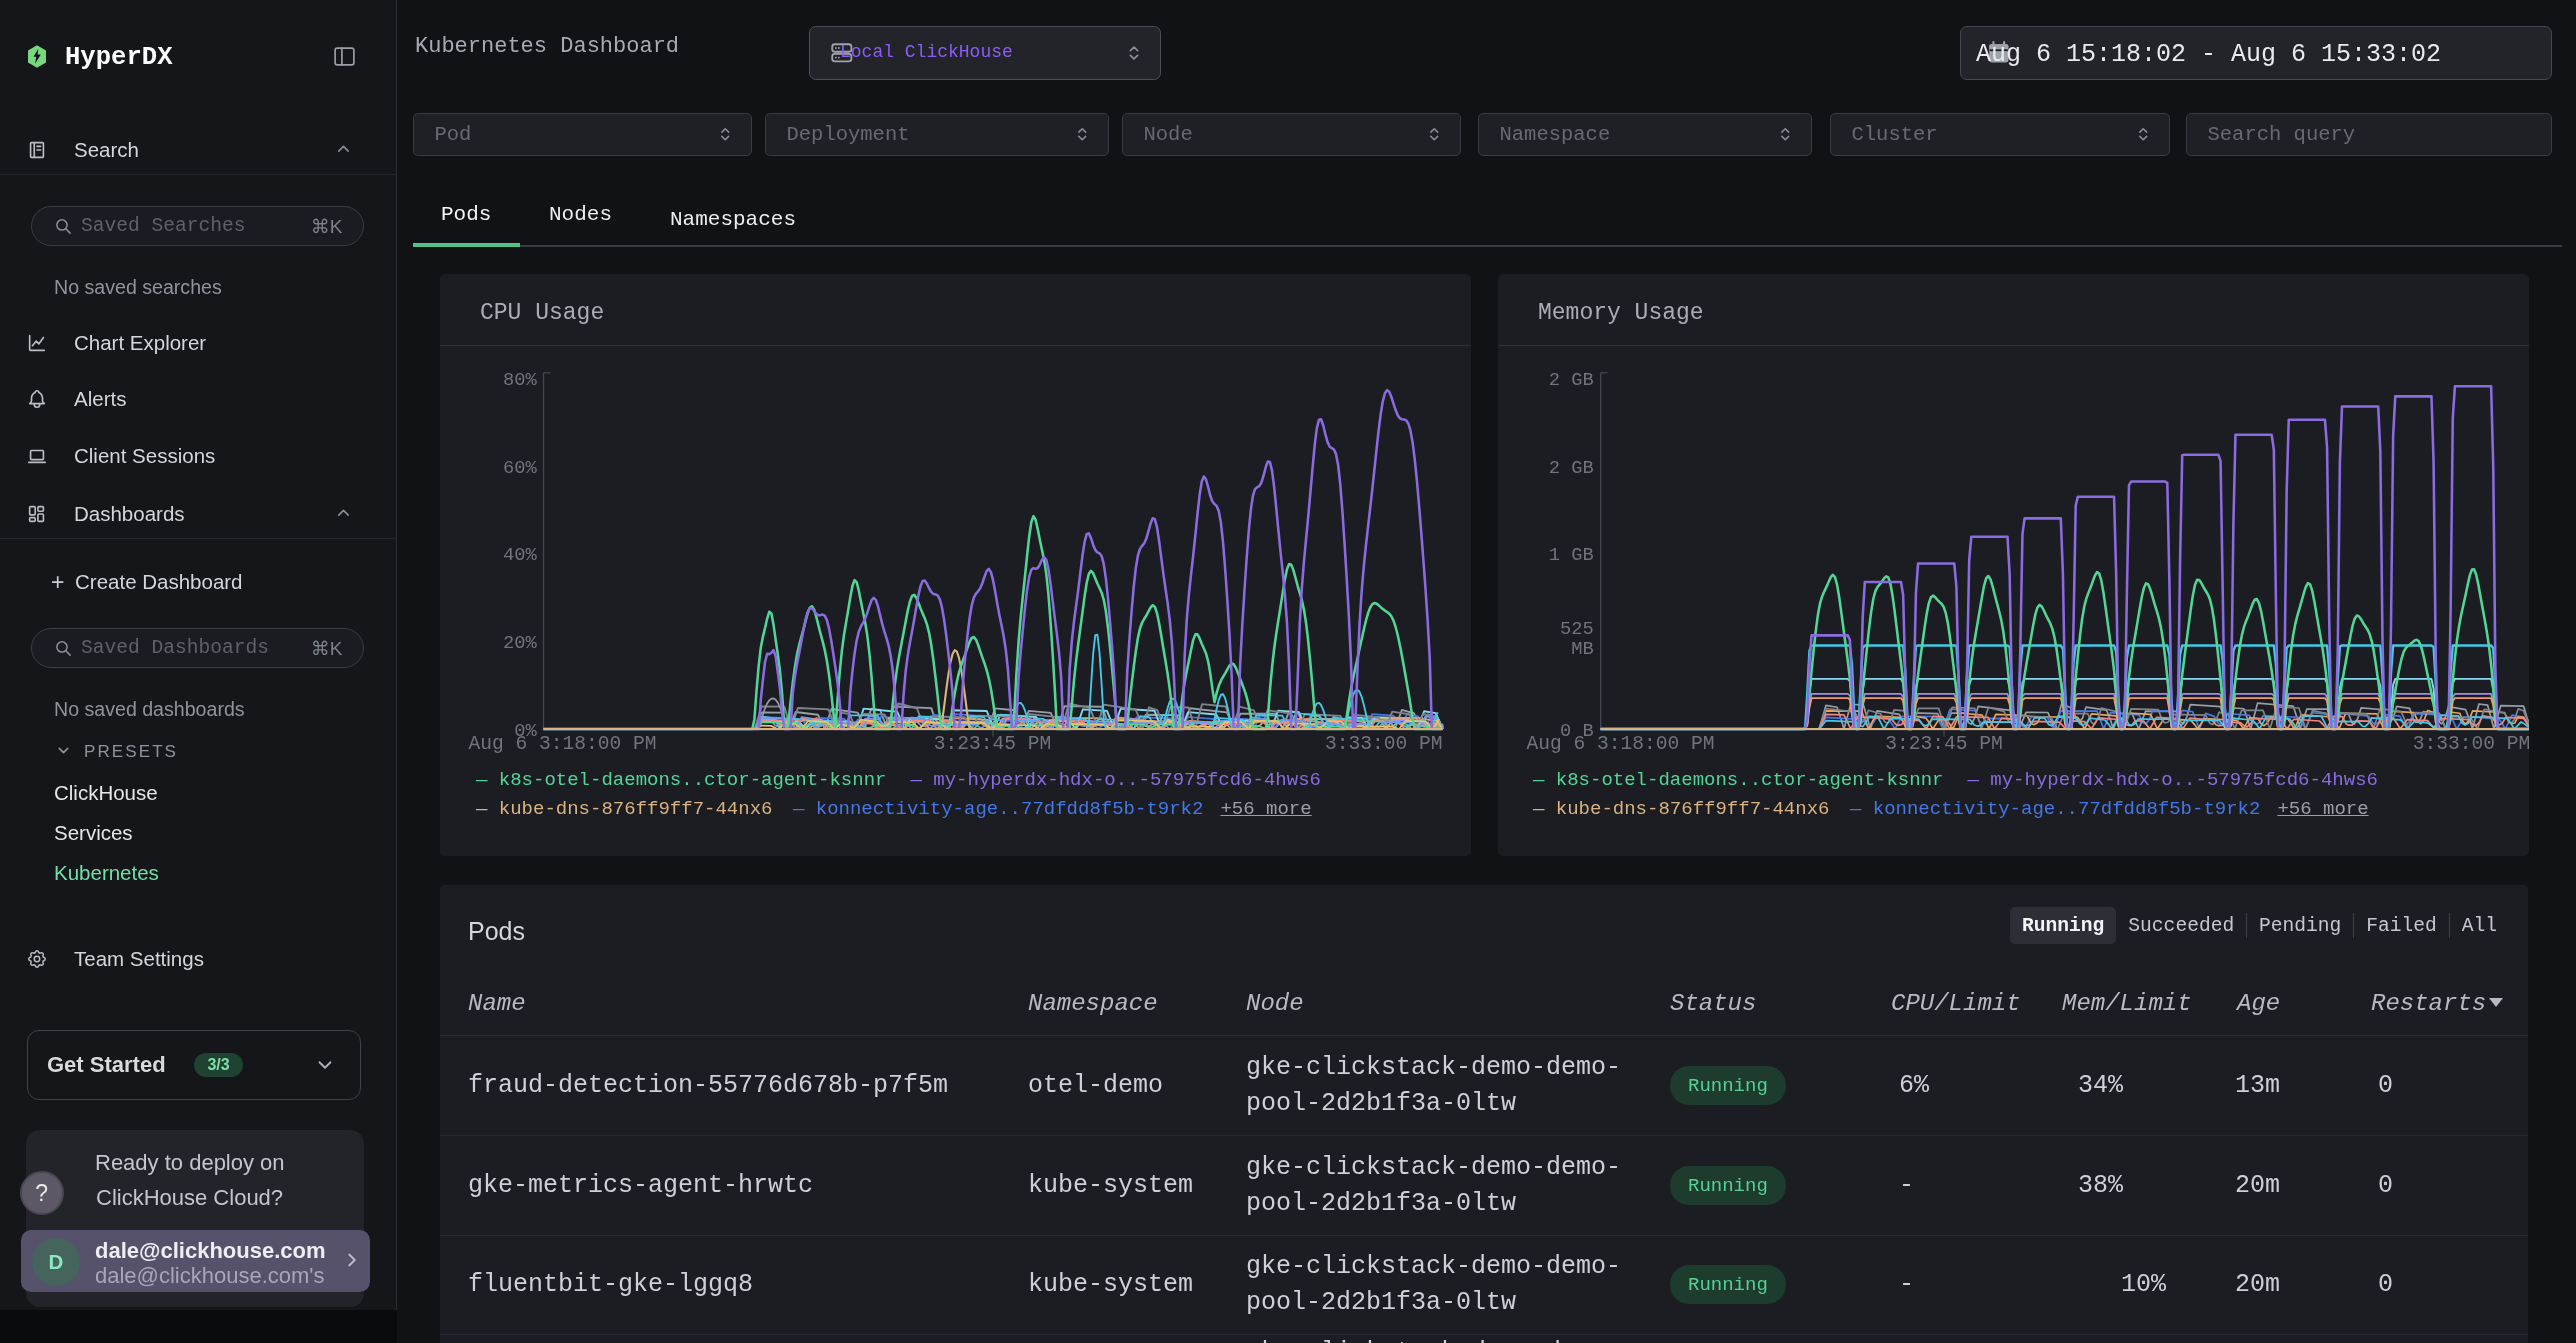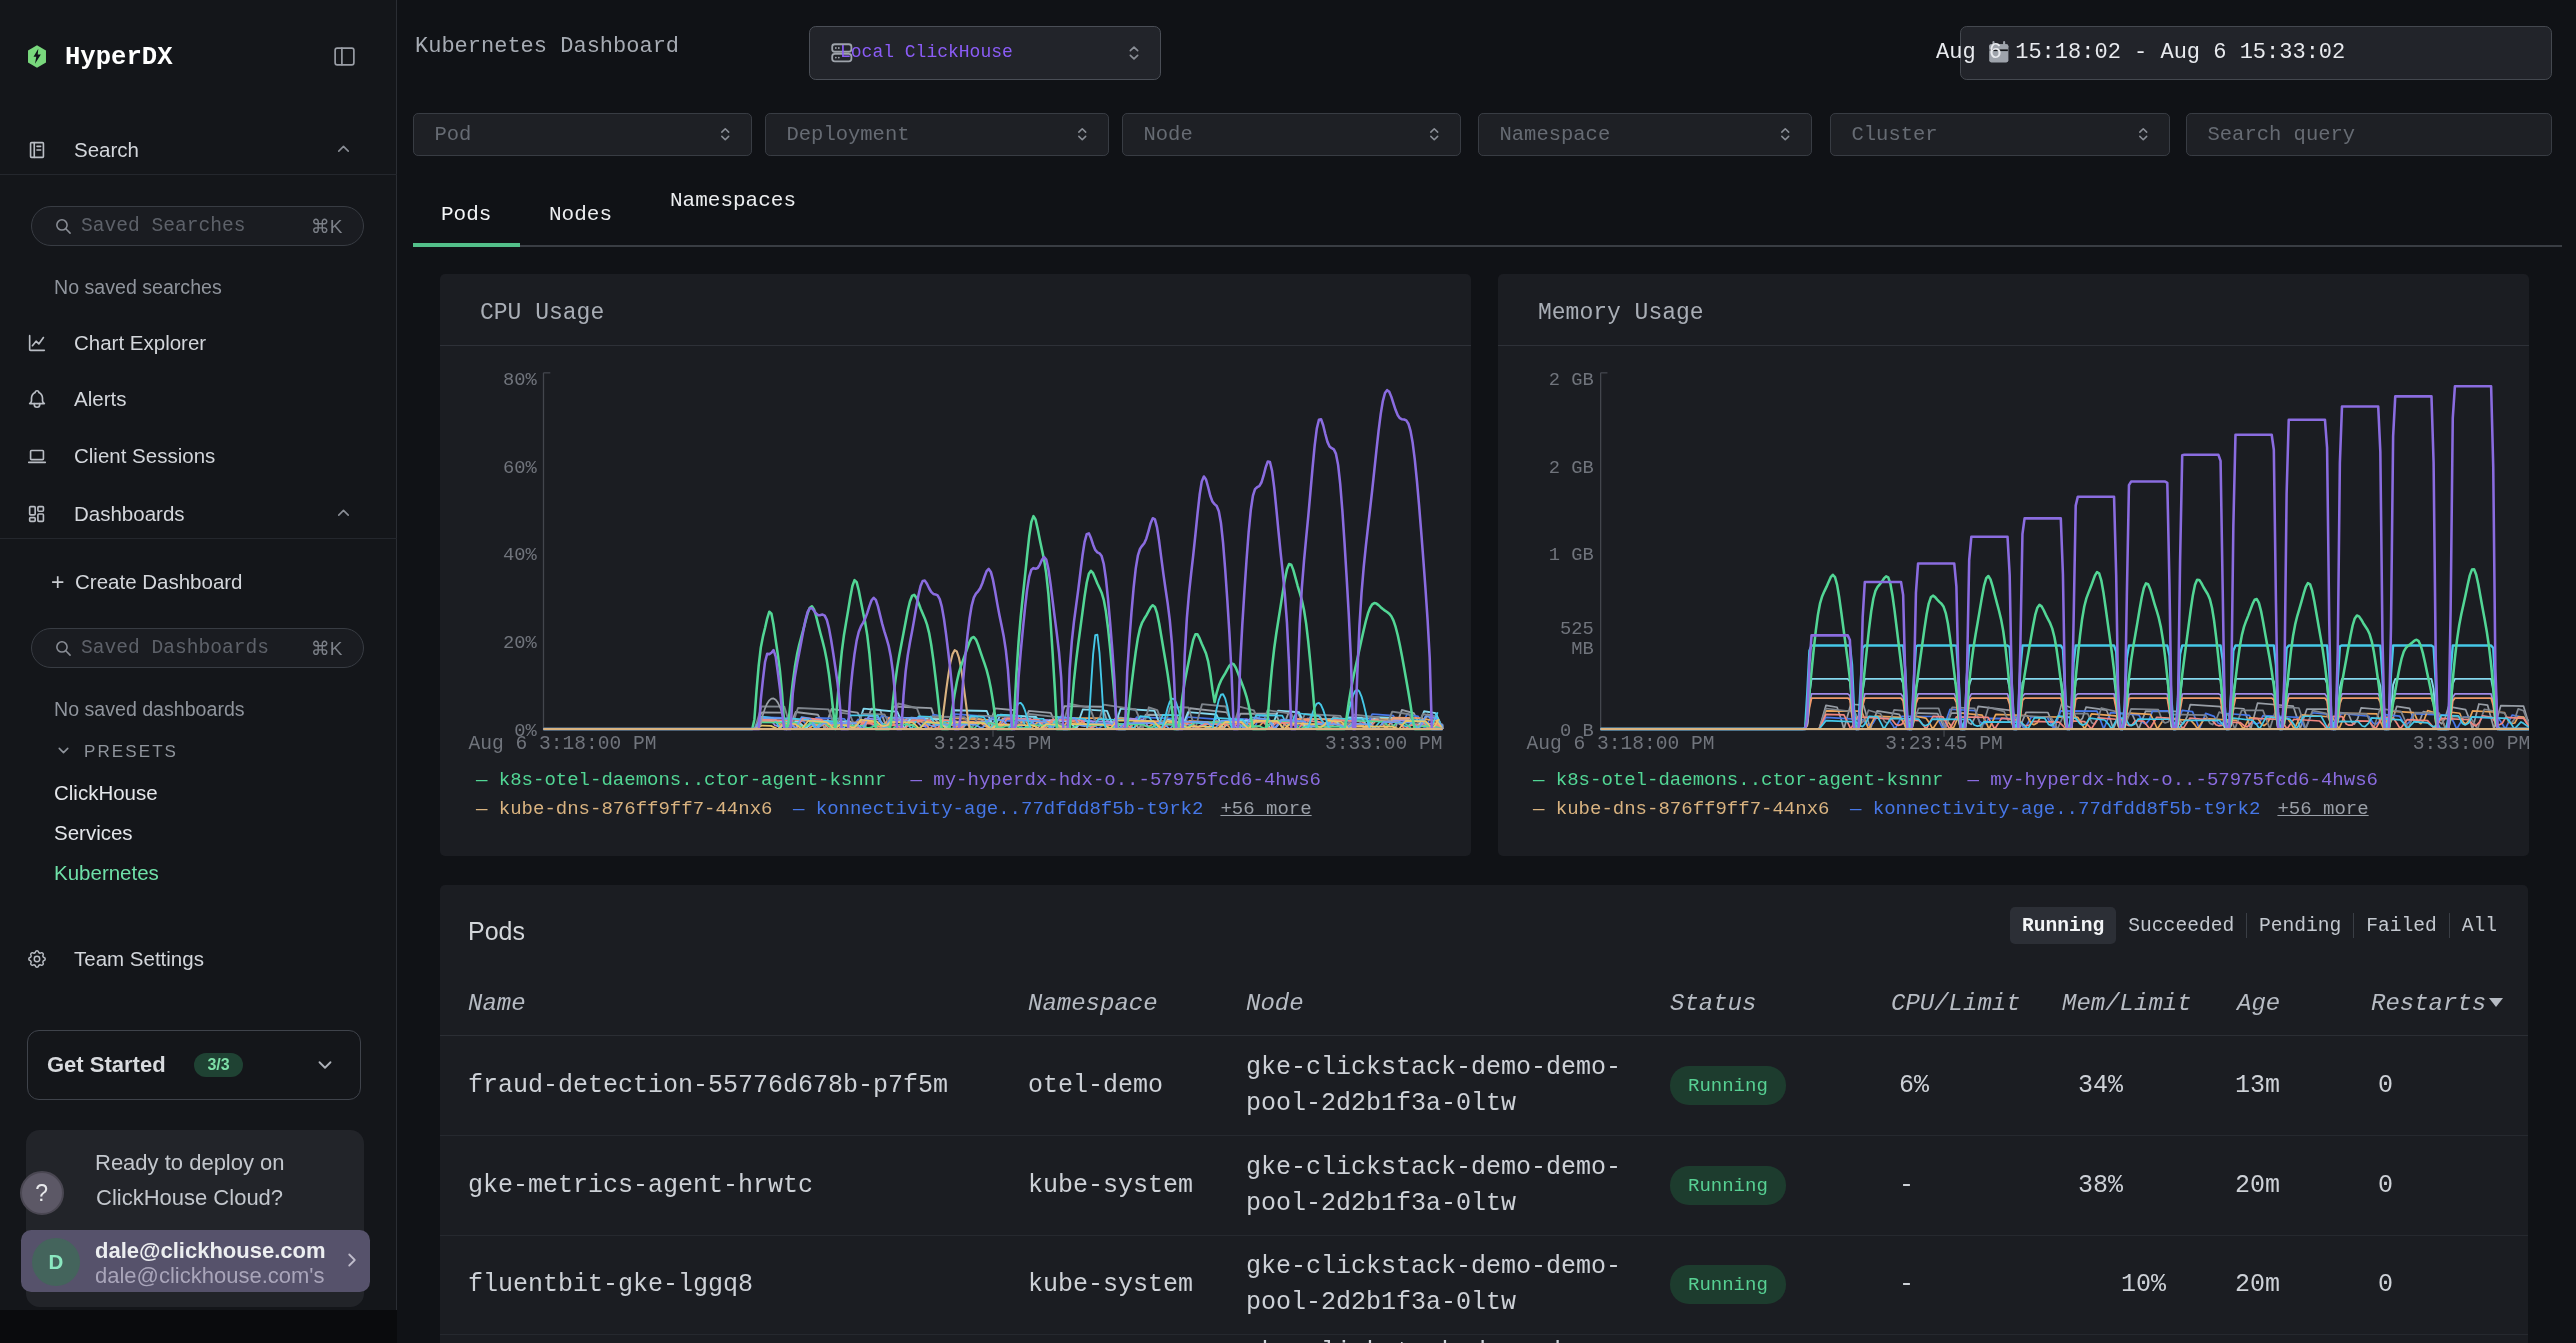--- a/index.html
+++ b/index.html
@@ -153,21 +153,21 @@
 <div class="abs" style="left:1123px;top:42px;"><svg width="22" height="22" viewBox="0 0 24 24" fill="none" stroke="#8a8e96" stroke-width="1.8" stroke-linecap="round" stroke-linejoin="round">
       <path d="M8 9.5l4-4 4 4M8 14.5l4 4 4-4"></path>
     </svg></div>
 <div class="abs" style="left:1960px;top:26.4px;width:592px;height:54px;background:#22242a;border:1.3px solid #44484f;border-radius:6.8px;"></div>
 <div class="abs" style="left:1986px;top:40px;"><svg width="25.6" height="25.6" viewBox="0 0 24 24" fill="#9ea3ab">
       <path d="M7 2v3M17 2v3" stroke="#9ea3ab" stroke-width="2" stroke-linecap="round"></path>
       <rect x="3" y="4" width="18" height="17" rx="2" fill="#9ea3ab"></rect>
       <rect x="3" y="4" width="18" height="4.5" rx="2" fill="#9ea3ab"></rect>
       <line x1="3.5" y1="9.6" x2="20.5" y2="9.6" stroke="#14161a" stroke-width="1.6"></line>
     </svg></div>
-<div class="abs mono" style="left:1936px;top:40px;font-size:22px;color:#e8eaee;text-align:center;">Aug 6 15:18:02 - Aug 6 15:33:02</div>
+<div class="abs mono" style="left:1976px;top:40px;font-size:25px;color:#e8eaee;text-align:center;">Aug 6 15:18:02 - Aug 6 15:33:02</div>
 <div class="sel" style="left:413px;top:113px;width:339px;">
     <span class="ph">Pod</span>
     <span class="updown"><svg width="20.5" height="20.5" viewBox="0 0 24 24" fill="none" stroke="#8a8e96" stroke-width="1.8" stroke-linecap="round" stroke-linejoin="round">
         <path d="M8 9.5l4-4 4 4M8 14.5l4 4 4-4"></path>
       </svg></span>
   </div>
 <div class="sel" style="left:765px;top:113px;width:344px;">
     <span class="ph">Deployment</span>
     <span class="updown"><svg width="20.5" height="20.5" viewBox="0 0 24 24" fill="none" stroke="#8a8e96" stroke-width="1.8" stroke-linecap="round" stroke-linejoin="round">
         <path d="M8 9.5l4-4 4 4M8 14.5l4 4 4-4"></path>
@@ -189,21 +189,21 @@
     <span class="ph">Cluster</span>
     <span class="updown"><svg width="20.5" height="20.5" viewBox="0 0 24 24" fill="none" stroke="#8a8e96" stroke-width="1.8" stroke-linecap="round" stroke-linejoin="round">
         <path d="M8 9.5l4-4 4 4M8 14.5l4 4 4-4"></path>
       </svg></span>
   </div>
 <div class="sel" style="left:2186px;top:113px;width:366px;">
     <span class="ph">Search query</span>
   </div>
 <div class="abs mono" style="left:441px;top:203px;font-size:21px;color:#f4f6f8;">Pods</div>
 <div class="abs mono" style="left:549px;top:203px;font-size:21px;color:#eceef0;">Nodes</div>
-<div class="abs mono" style="left:670px;top:189px;font-size:21px;color:#eceef0;">Namespaces</div>
+<div class="abs mono" style="left:670px;top:208px;font-size:21px;color:#eceef0;">Namespaces</div>
 <div class="abs" style="left:413px;top:245px;width:2149px;height:1.7px;background:#393d43;"></div>
 <div class="abs" style="left:413px;top:243px;width:107px;height:4.3px;background:#53c08a;"></div>
 <div class="panel" style="left:440px;top:274px;width:1031px;height:582px;">
 <div class="ptitle">CPU Usage</div>
     <div class="psep"></div>
 <svg class="abs" style="left:0;top:0;" width="1031" height="582" viewBox="0 0 1209 683">
 <text x="113" y="130" text-anchor="end" class="tick">80%</text>
 <text x="113" y="233" text-anchor="end" class="tick">60%</text>
 <text x="113" y="336" text-anchor="end" class="tick">40%</text>
 <text x="113" y="439" text-anchor="end" class="tick">20%</text>

